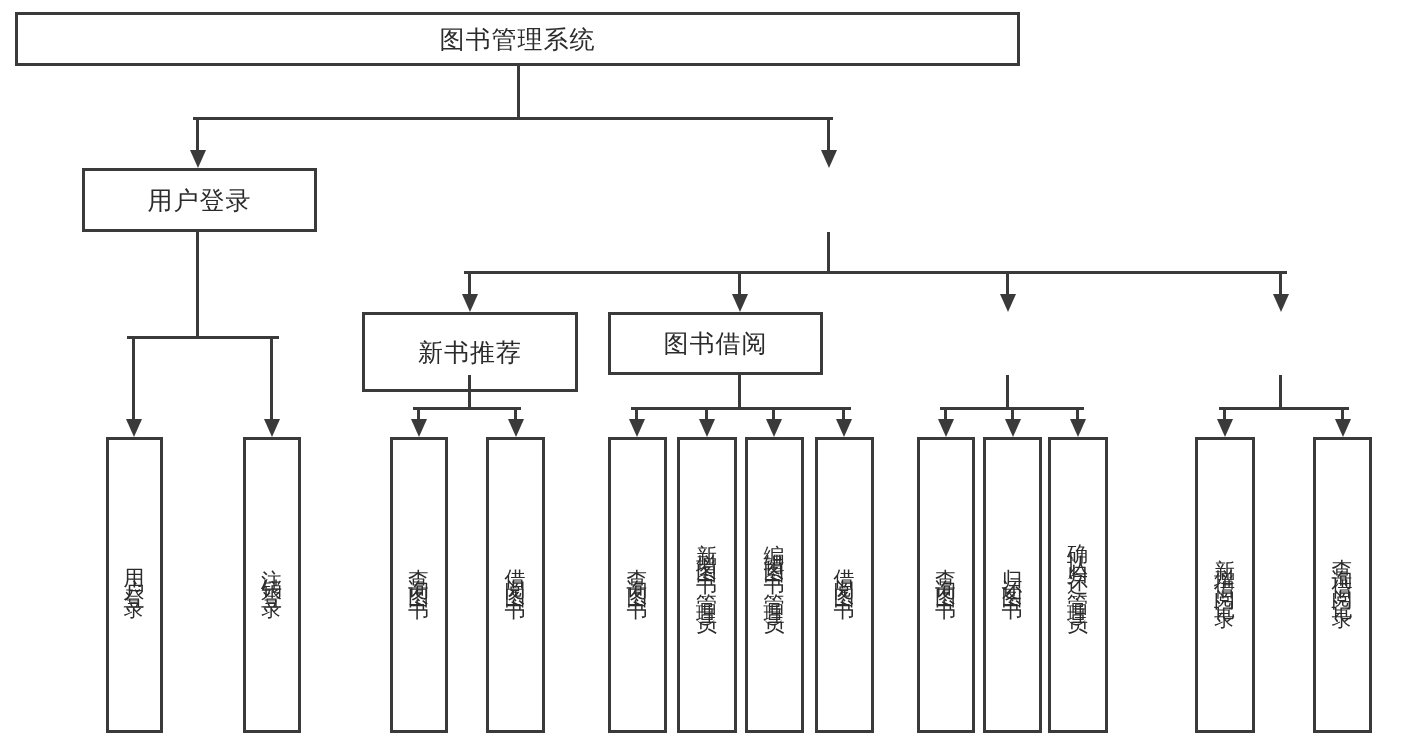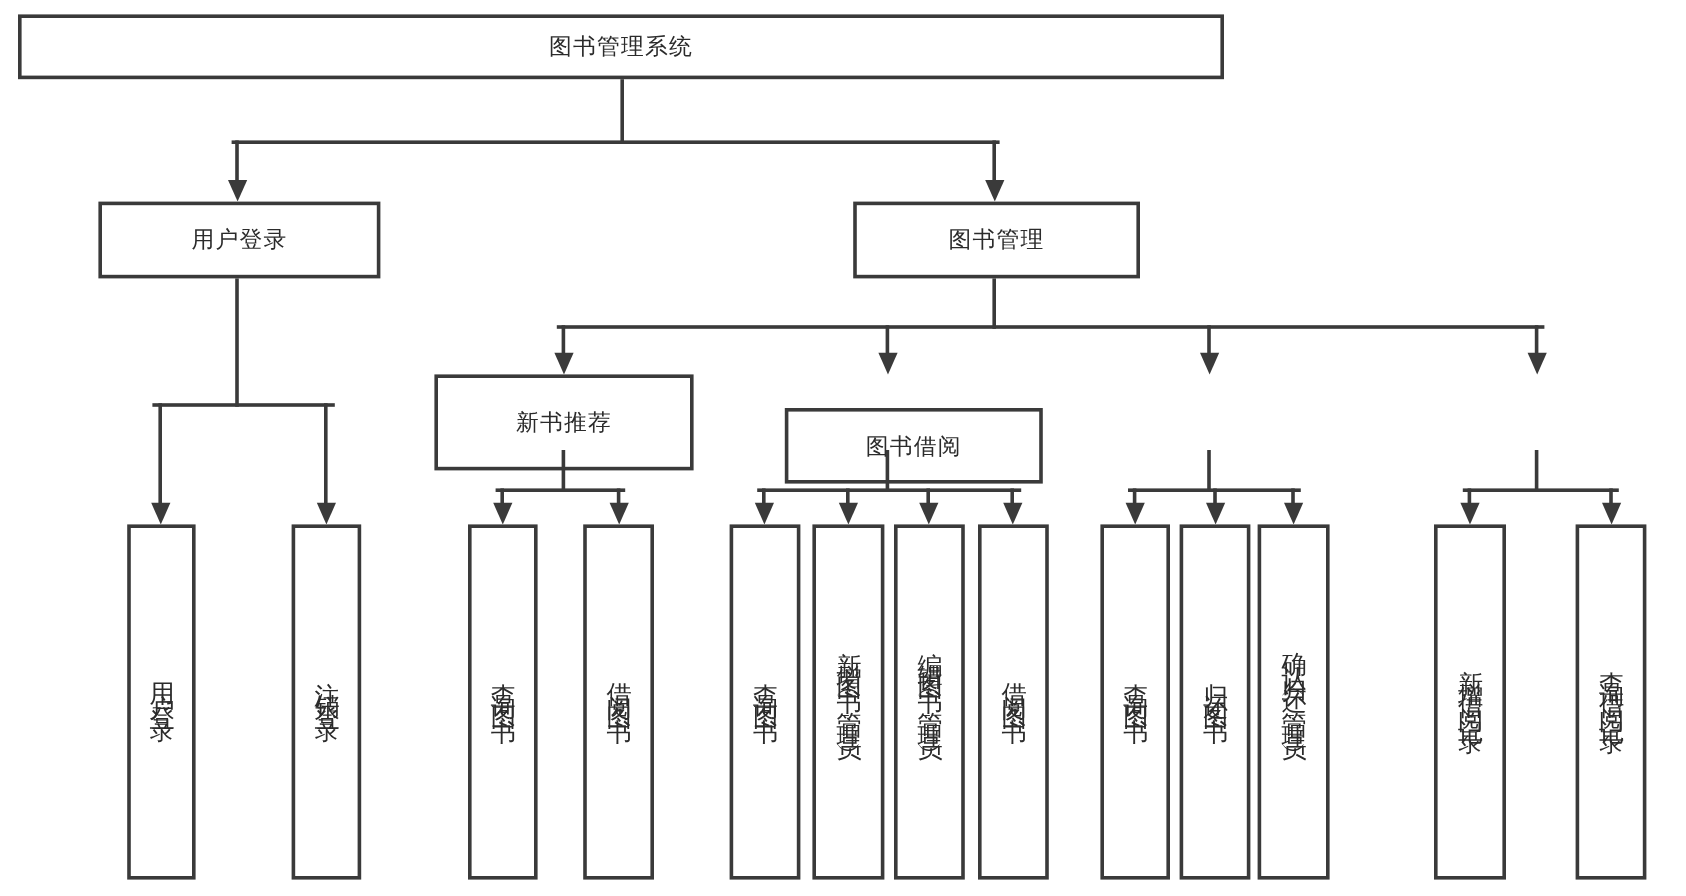--- a/index.html
+++ b/index.html
@@ -19,21 +19,21 @@
     color: var(--text);
     overflow: hidden;
   }
   .node {
     position: absolute;
     border: 3px solid var(--stroke);
     background: var(--bg);
     display: flex;
     align-items: center;
     justify-content: center;
-    font-size: 19px;
+    font-size: 25px;
     letter-spacing: 1px;
     color: var(--text);
   }
   .leaf {
     position: absolute;
     border: 3px solid var(--stroke);
     background: var(--bg);
     display: flex;
     align-items: center;
     justify-content: center;
@@ -79,23 +79,20 @@
   <div class="vline" style="left:517px; top:66px; height:53px;"></div>
   <div class="hline" style="left:193px; top:117px; width:640px;"></div>
   <div class="vline" style="left:196px; top:117px; height:36px;"></div>
   <div class="ahead" style="left:190px; top:150px;"></div>
   <div class="vline" style="left:827px; top:117px; height:36px;"></div>
   <div class="ahead" style="left:821px; top:150px;"></div>
 
   <div class="node" style="left:82px; top:168px; width:235px; height:64px;">
     <span>用户登录</span>
   </div>
-  <div class="node" style="left:711px; top:168px; width:239px; height:64px;">
-    <span>图书管理</span>
-  </div>
 
   <div class="vline" style="left:196px; top:232px; height:107px;"></div>
   <div class="hline" style="left:127px; top:336px; width:152px;"></div>
   <div class="vline" style="left:132px; top:336px; height:86px;"></div>
   <div class="ahead" style="left:126px; top:419px;"></div>
   <div class="vline" style="left:270px; top:336px; height:86px;"></div>
   <div class="ahead" style="left:264px; top:419px;"></div>
 
   <div class="vline" style="left:827px; top:232px; height:42px;"></div>
   <div class="hline" style="left:464px; top:271px; width:823px;"></div>
@@ -104,21 +101,21 @@
   <div class="vline" style="left:738px; top:271px; height:26px;"></div>
   <div class="ahead" style="left:732px; top:294px;"></div>
   <div class="vline" style="left:1006px; top:271px; height:26px;"></div>
   <div class="ahead" style="left:1000px; top:294px;"></div>
   <div class="vline" style="left:1279px; top:271px; height:26px;"></div>
   <div class="ahead" style="left:1273px; top:294px;"></div>
 
   <div class="node" style="left:362px; top:312px; width:216px; height:80px;">
     <span>新书推荐</span>
   </div>
-  <div class="node" style="left:654px; top:312px; width:215px; height:63px;margin-top:28px;">
+  <div class="node" style="left:608px; top:312px; width:215px; height:63px;">
     <span>图书借阅</span>
   </div>
 
   <div class="vline" style="left:468px; top:375px; height:35px;"></div>
   <div class="vline" style="left:738px; top:375px; height:35px;"></div>
   <div class="vline" style="left:1006px; top:375px; height:35px;"></div>
   <div class="vline" style="left:1279px; top:375px; height:35px;"></div>
 
   <div class="hline" style="left:413px; top:407px; width:108px;"></div>
   <div class="vline" style="left:417px; top:407px; height:15px;"></div>

